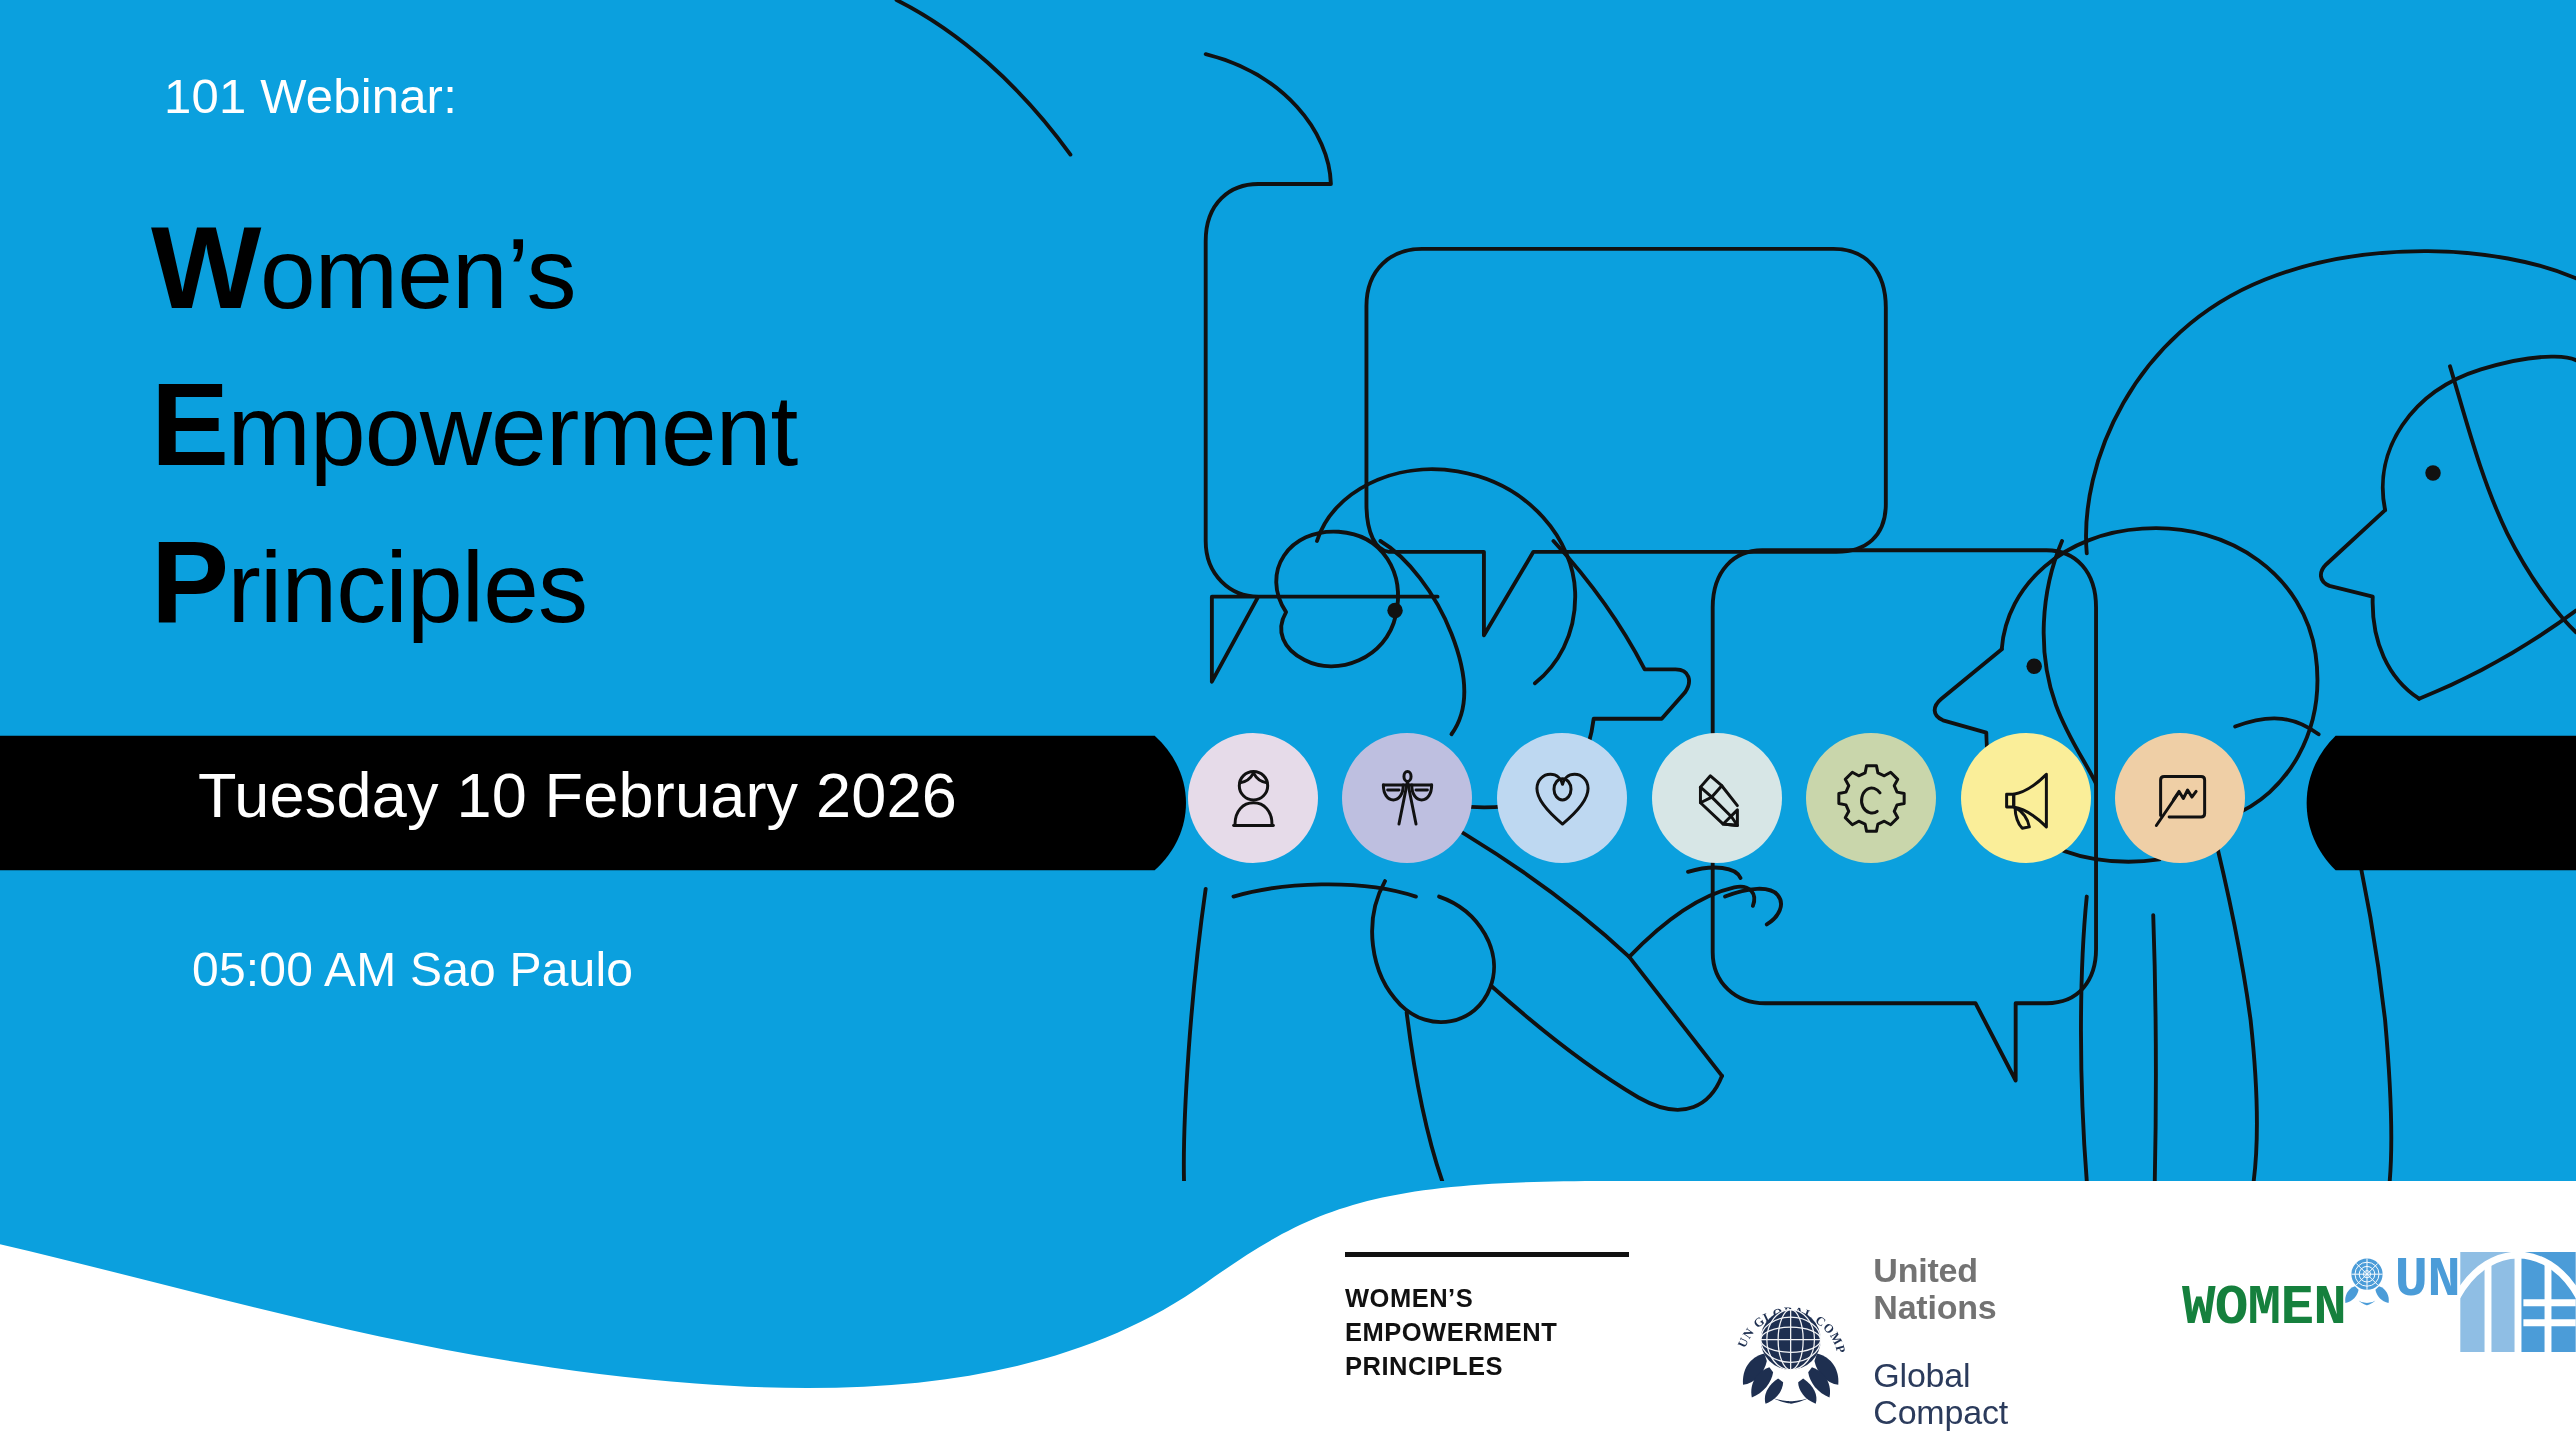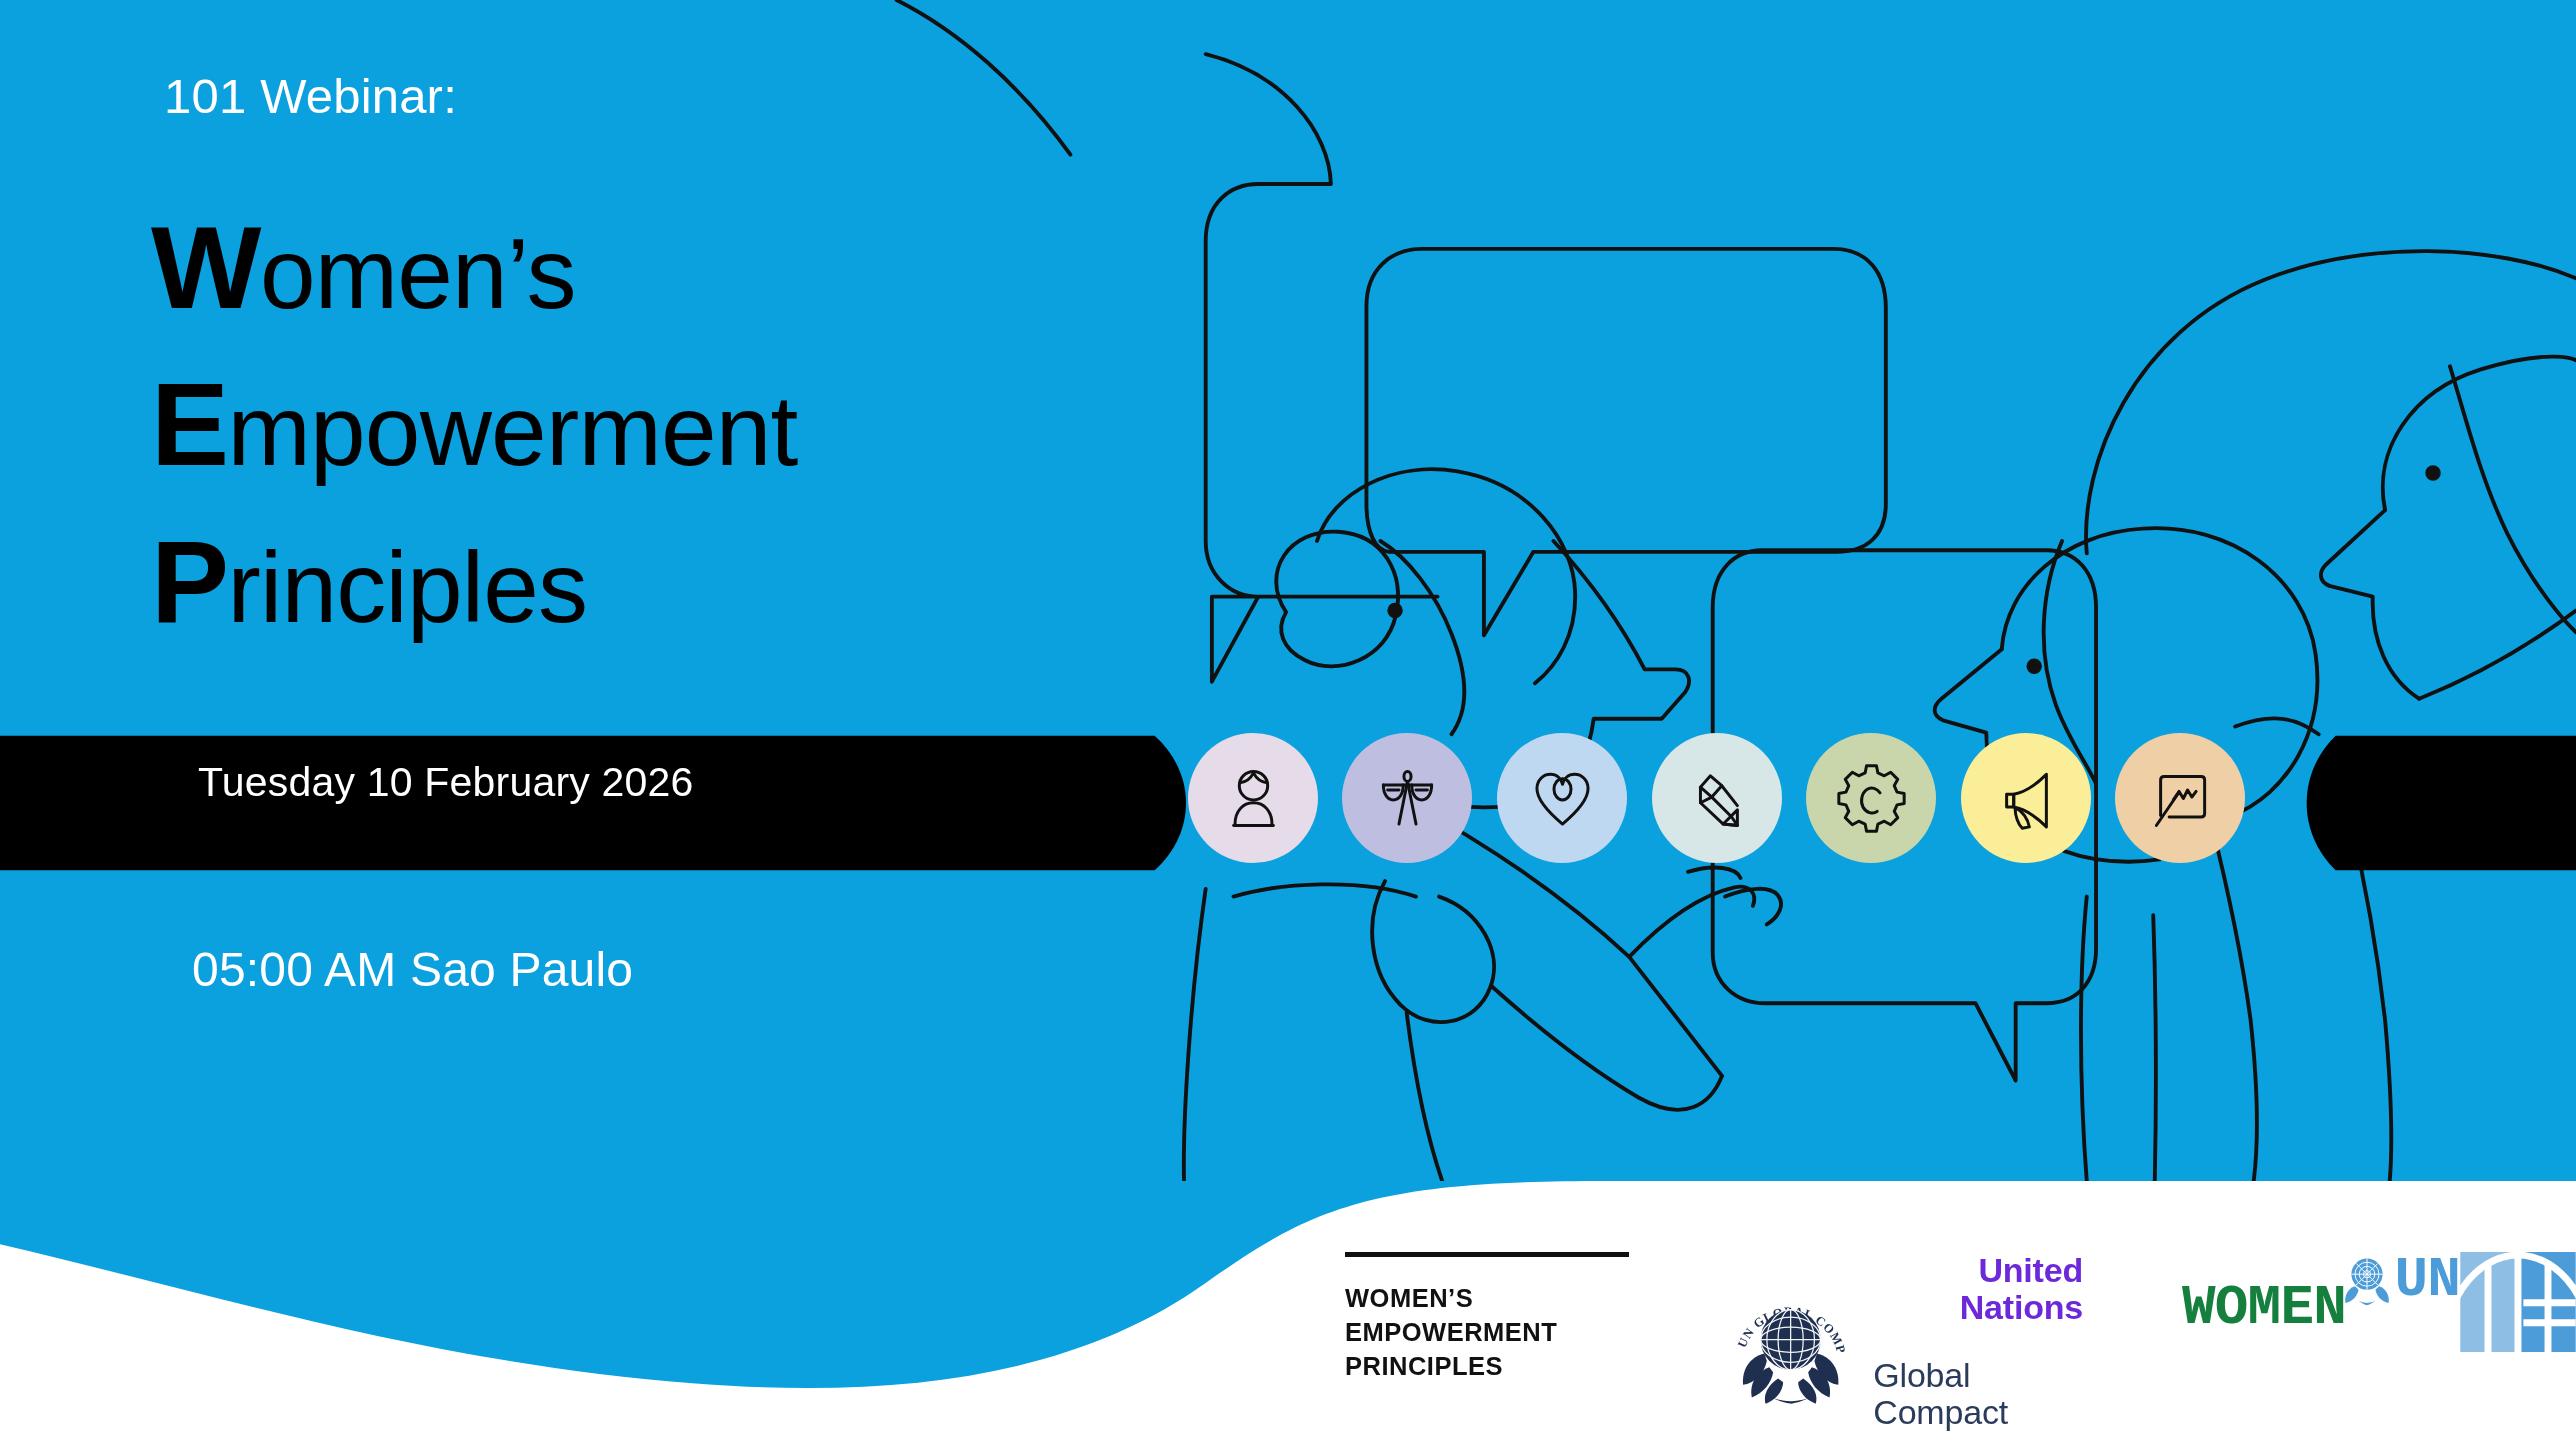--- a/index.html
+++ b/index.html
@@ -12,21 +12,21 @@
   
   .eyebrow { position:absolute; left:164px; top:68px; font-size:49px; color:#ffffff;
              font-weight:400; letter-spacing:0.2px; white-space:nowrap; }
 
   .title { position:absolute; left:151px; top:209px; width:927px; color:#000000;
            line-height:1.00; }
   .title .line { font-size:100px; font-weight:400; letter-spacing:-0.8px; white-space:nowrap;
                  margin-bottom:40px; }
   .title .line .cap { font-size:117px; font-weight:700; letter-spacing:-1.5px; }
 
-  .date-text { position:absolute; left:198px; top:759px; font-size:41px; color:#ffffff;
+  .date-text { position:absolute; left:198px; top:759px; font-size:63px; color:#ffffff;
                font-weight:400; white-space:nowrap; letter-spacing:0.2px; z-index:6; }
 
   .times { position:absolute; left:192px; top:940px; z-index:6; }
   .times .t { font-size:48px; color:#ffffff; font-weight:400; line-height:1.25;
               white-space:nowrap; letter-spacing:0.2px; }
 
   
   .circles { position:absolute; left:0; top:0; width:2576px; height:1443px; z-index:7;
              pointer-events:none; }
   .circ { position:absolute; width:130px; height:130px; border-radius:50%;
@@ -38,21 +38,21 @@
   .logos { position:absolute; left:1345px; top:71px; display:flex; align-items:flex-start;
            gap:99px; }
 
   .wep-logo { width:309px; }
   .wep-rule { width:284px; height:5.4px; background:#111111; margin-bottom:25px; }
   .wep-logo .wl { font-size:25.5px; font-weight:700; color:#111111; letter-spacing:0.5px;
                   line-height:1.33; }
 
   .ungc-logo { display:flex; align-items:center; gap:20px; }
   .ungc-logo .ungc-txt { line-height:1.08; }
-  .ungc-logo .ungc-1 { font-size:34px; font-weight:700; color:#6d28d9; letter-spacing:-0.2px;text-align:right; }
+  .ungc-logo .ungc-1 { font-size:34px; font-weight:700; color:#737373; letter-spacing:-0.2px; }
   .ungc-logo .ungc-2 { font-size:34px; font-weight:400; color:#2B3B5C; letter-spacing:-0.2px;margin-top:32px; }
 
   .unw-logo { display:flex; align-items:center; gap:0px; }
   .unw-words { position:relative; width:278px; height:100px;font-family:Liberation Mono, monospace; }
   .unw-un { position:absolute; right:0; top:0; font-size:56px; font-weight:700; color:#4B9CD8;
             letter-spacing:-0.8px; line-height:1; }
   .unw-women { position:absolute; left:0; bottom:16px; font-size:56px; font-weight:700;
                color:#15803d; letter-spacing:-0.8px; line-height:1; }
   .unw-emblem { position:absolute; left:155px; top:-3.1px; }
 </style>

